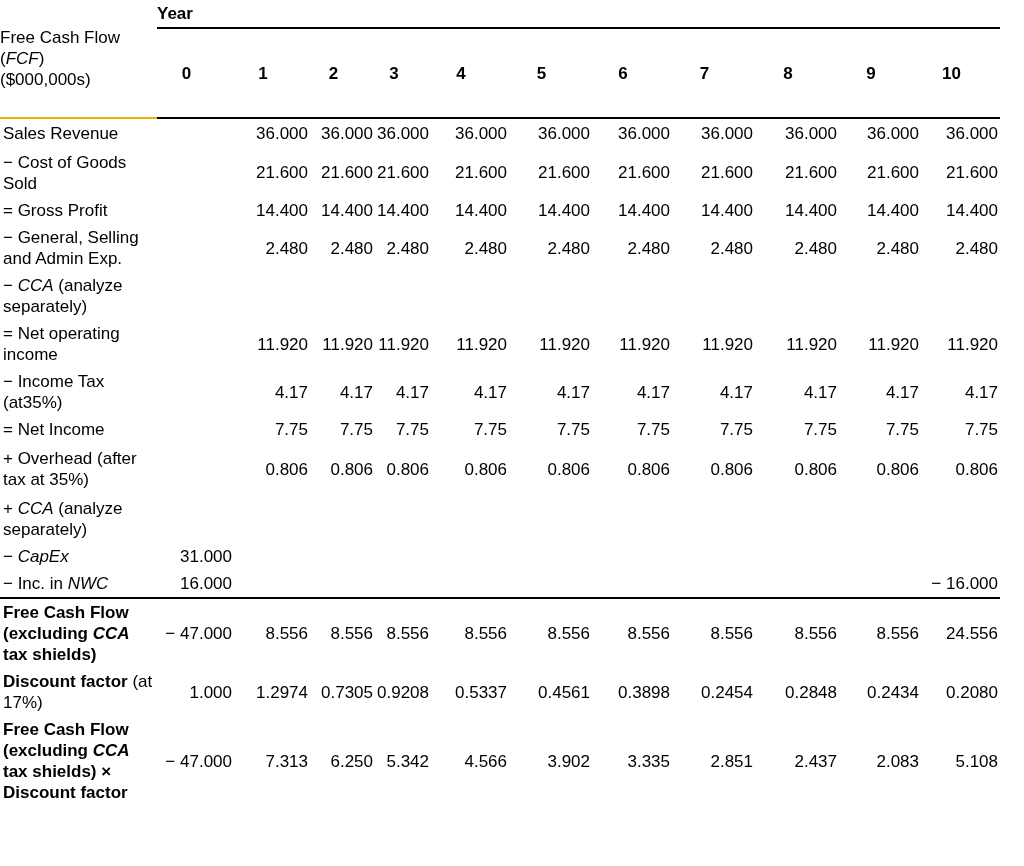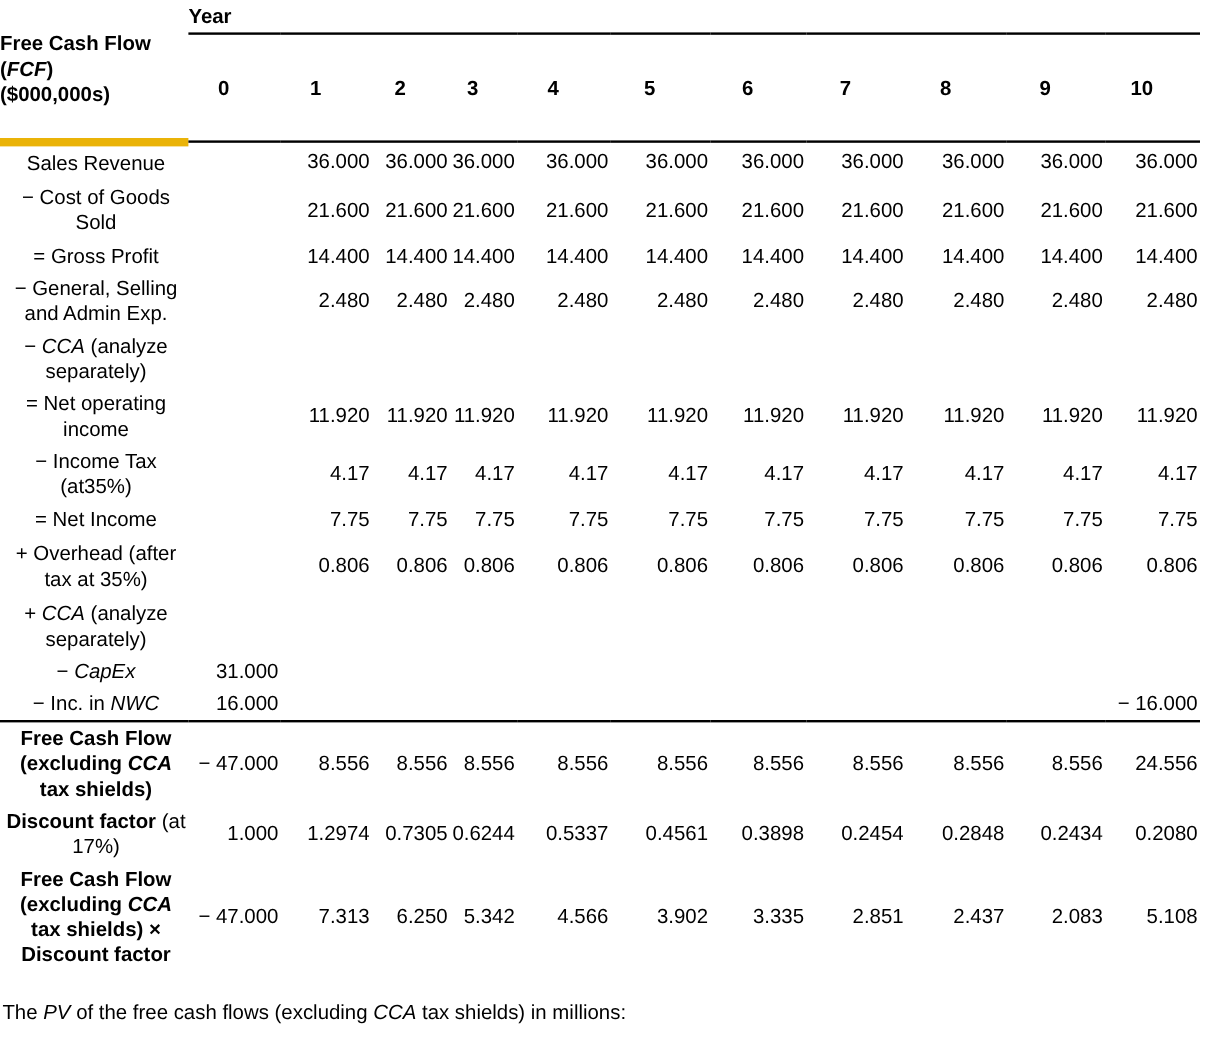--- a/index.html
+++ b/index.html
@@ -7,33 +7,33 @@
     width: 1024px; height: 866px; box-sizing: border-box;
     font-family: "Liberation Sans", "DejaVu Sans", sans-serif;
     font-size: 17px; line-height: 21px; background: #fff; overflow: hidden;
   }
   table.fcf {
     border-collapse: collapse; table-layout: fixed; width: 1000px;
     font-size: 17px; line-height: 21px;
   }
   table.fcf td, table.fcf th { padding: 3px 0; vertical-align: middle; }
   
-  td.corner { vertical-align: middle; padding-left: 3px; font-weight: bold; border-bottom: 7px solid #eab308; }
+  td.corner { vertical-align: middle; padding-left: 3px; font-weight: normal; border-bottom: 2px solid #eab308; }
   
   th.yearhdr {
     font-weight: bold; text-align: left; vertical-align: top;
     height: 17px; padding: 0 0 1px 0; border-bottom: 2px solid #000;
   }
   
   tr.yearnums th {
     font-weight: bold; text-align: center; padding-right: 18px;
     height: 82px; border-bottom: 2px solid #000; vertical-align: middle;
   }
   
-  tbody td.lbl { padding-left: 3px; text-align: center; }
+  tbody td.lbl { padding-left: 3px; text-align: left; }
   tbody td.val { text-align: right; padding-right: 2px; white-space: nowrap; }
   tbody tr.boldlbl td.lbl { font-weight: bold; margin-left: 24px; }
   tbody tr.boldlbl td.lbl span.normal { font-weight: normal; }
   
   tbody tr:nth-child(13) td { border-top: 2px solid #000; }
   
   tbody tr:nth-child(1)  td { height: 23px; }
   tbody tr:nth-child(2)  td { height: 43px; }
   tbody tr:nth-child(3)  td { height: 21px; }
   tbody tr:nth-child(4)  td { height: 40px; }
@@ -274,21 +274,21 @@
           <td class="val">8.556</td>
           <td class="val">8.556</td>
           <td class="val">8.556</td>
           <td class="val">24.556</td>
         </tr>
         <tr class="boldlbl">
           <td class="lbl">Discount factor <span class="normal">(at 17%)</span></td>
           <td class="val">1.000</td>
           <td class="val">1.2974</td>
           <td class="val">0.7305</td>
-          <td class="val">0.6244</td>
+          <td class="val">0.9208</td>
           <td class="val">0.5337</td>
           <td class="val">0.4561</td>
           <td class="val">0.3898</td>
           <td class="val">0.2454</td>
           <td class="val">0.2848</td>
           <td class="val">0.2434</td>
           <td class="val">0.2080</td>
         </tr>
         <tr class="boldlbl">
           <td class="lbl">Free Cash Flow (excluding <i>CCA</i> tax shields) × Discount factor</td>
@@ -300,15 +300,14 @@
           <td class="val">3.902</td>
           <td class="val">3.335</td>
           <td class="val">2.851</td>
           <td class="val">2.437</td>
           <td class="val">2.083</td>
           <td class="val">5.108</td>
         </tr>
       </tbody>
   </table>
 
-  <p class="intro" id="pv-intro">The <i>PV</i> of the free cash flows (excluding <i>CCA</i> tax shields) in millions:</p>
 
 </div>
 
 </body></html>

